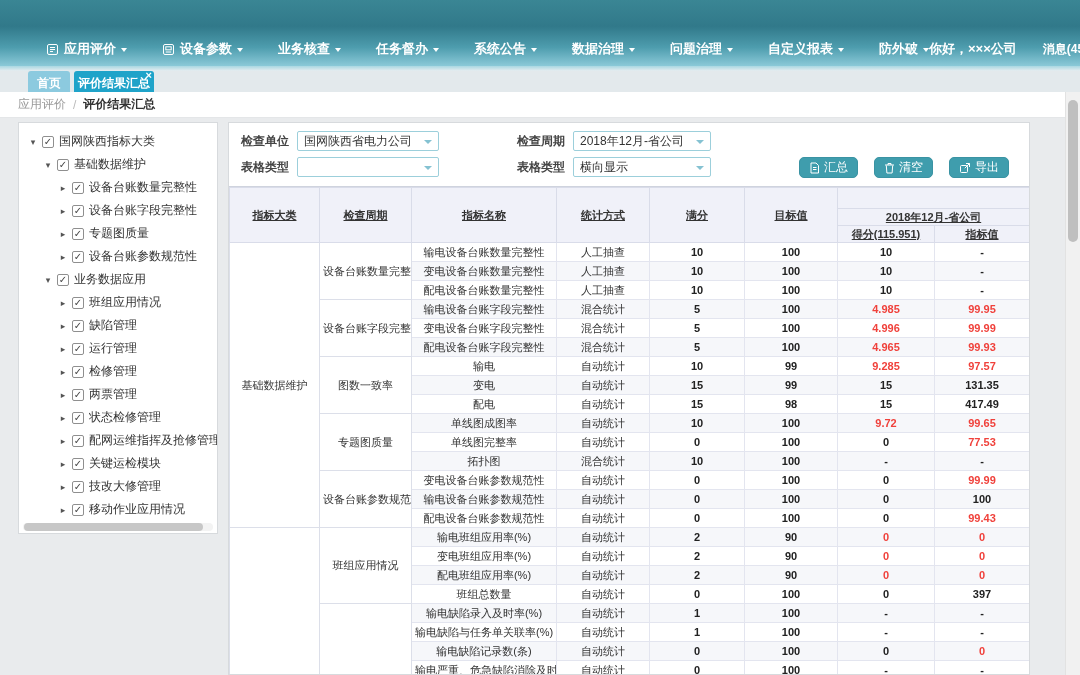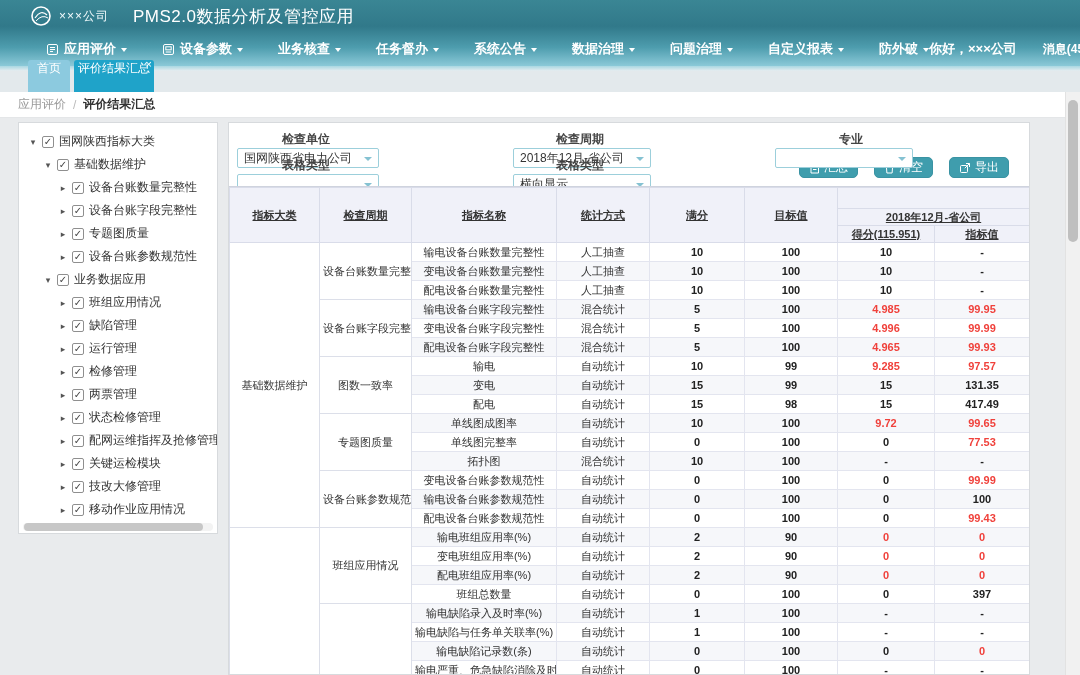--- a/index.html
+++ b/index.html
@@ -20,22 +20,22 @@
   .nav-items { display:flex; gap:35px; margin-left:46px; }
   .nav-item { display:flex; align-items:center; gap:5px; font-size:13px; font-weight:bold; cursor:pointer; white-space:nowrap; }
   .ncaret { width:0; height:0; border-left:3.5px solid transparent; border-right:3.5px solid transparent; border-top:4px solid #fff; margin-top:2px; }
   .nav-ic { display:flex; align-items:center; }
   .nav-right { margin-left:auto; margin-right:48px; display:flex; gap:26px; align-items:center; font-size:12px; font-weight:bold; white-space:nowrap; }
   .nav-right .greet { font-size:13px; }
   .fade-strip { position:absolute; left:0; top:66px; width:1080px; height:5px;
     background:linear-gradient(180deg,#a9d7e2,#e6edf0); }
   
   .tabrow { position:absolute; left:0; top:71px; width:1080px; height:21px; background:#e3e9ec; }
-  .tab { position:absolute; bottom:0; height:32px; border-radius:3px 3px 0 0; color:#fff;
-    font-size:12px; font-weight:normal; display:flex; align-items:flex-start; justify-content:center; cursor:pointer; }
+  .tab { position:absolute; bottom:0; height:21px; border-radius:3px 3px 0 0; color:#fff;
+    font-size:12px; font-weight:bold; display:flex; align-items:flex-end; justify-content:center; cursor:pointer; }
   .tab[data-name="tab-home"] { left:28px; width:42px; background:#8ccadf; }
   .tab.active { left:74px; width:80px; background:#1fa3c9; }
   .tab-close { position:absolute; right:2px; top:-1px; font-size:11px; line-height:11px; color:#fff; cursor:pointer; }
   
   .breadcrumb-bar { position:absolute; left:0; top:92px; width:1080px; height:26px; background:#fff; display:flex; align-items:center; border-bottom:1px solid #e4e6e8; }
   .crumb-parent { margin-left:18px; color:#999; }
   .crumb-div { margin:0 7px; color:#bbb; }
   .crumb-cur { color:#333; font-weight:bold; }
   
   .tree-panel { position:absolute; left:18px; top:122px; width:200px; height:412px;
@@ -45,21 +45,21 @@
   .caret { width:12px; font-size:9px; color:#555; text-align:center; flex:none; }
   .cbx { width:12px; height:12px; border:1px solid #8f8f8f; border-radius:2px; background:#fff;
     font-size:10px; line-height:10px; text-align:center; color:#444; margin:0 5px 0 3px; flex:none; }
   .tlabel { overflow:hidden; }
   .tree-hscroll { position:absolute; left:4px; right:4px; bottom:2px; height:8px; background:#f3f3f3; border-radius:4px; }
   .tree-hthumb { position:absolute; left:1px; top:0; width:94%; height:8px; background:#c7c7c7; border-radius:4px; }
   
   .main-panel { position:absolute; left:228px; top:122px; width:802px; height:553px;
     background:#fff; border:1px solid #d7dadd; }
   .filters { position:absolute; left:0; top:0; right:0; height:62px; }
-  .field { position:absolute; display:flex; align-items:center;flex-direction:column; }
+  .field { position:absolute; display:flex; align-items:center; }
   .field.r1 { top:8px; } .field.r2 { top:34px; }
   .field.c1 { left:8px; } .field.c2 { left:284px; } .field.c3 { left:546px; }
   .flabel { font-weight:bold; color:#444; text-align:right; margin-right:8px; font-size:12px; white-space:nowrap; }
   .c1 .flabel, .c2 .flabel { width:52px; } .c3 .flabel { width:46px; }
   .select { position:relative; height:20px; background:#fff; border:1px solid #9ccfdb; border-radius:2px;
     display:flex; align-items:center; padding:0 18px 0 6px; cursor:pointer; }
   .c1 .select { width:142px; } .c2 .select, .c3 .select { width:138px; }
   .sel-val { font-size:12px; color:#333; white-space:nowrap; overflow:hidden; }
   .chev { position:absolute; right:6px; top:8px; width:0; height:0;
     border-left:4px solid transparent; border-right:4px solid transparent; border-top:4px solid #85c2d2; }
@@ -83,31 +83,20 @@
   .results td.num { font-weight:bold; color:#222; }
   .results td.red { color:#f0413b; }
   
   .v-scroll { position:absolute; right:0; top:92px; bottom:0; width:15px; background:#f1f1f1; border-left:1px solid #e2e2e2; }
   .v-thumb { position:absolute; left:2px; top:8px; width:10px; height:142px; background:#bfbfbf; border-radius:5px; }
 </style>
 </head>
 <body>
 
 <div class="header" data-name="app-header">
-  <div class="topbar" data-name="top-bar">
-    <span class="logo" data-name="company-logo-icon">
-      <svg width="22" height="22" viewBox="0 0 22 22">
-        <circle cx="11" cy="11" r="9" fill="none" stroke="#fff" stroke-width="1.6"></circle>
-        <path d="M5 13 Q11 4 17 10" fill="none" stroke="#fff" stroke-width="1.2"></path>
-        <path d="M6 16 Q12 9 18 13" fill="none" stroke="#fff" stroke-width="1"></path>
-      </svg>
-    </span>
-    <span class="company" data-name="company-name">×××公司</span>
-    <span class="app-title" data-name="app-title">PMS2.0数据分析及管控应用</span>
-  </div>
   <div class="navbar" data-name="main-nav">
     <div class="nav-items" data-name="nav-items">
         <div class="nav-item" data-name="nav-item-0">
           <span class="nav-ic" data-name="app-evaluation-icon">
             <svg width="13" height="13" viewBox="0 0 13 13">
               <rect x="1.5" y="1.5" width="10" height="10" rx="1.5" fill="none" stroke="#fff"></rect>
               <path d="M4 4.5h5M4 6.5h5M4 8.5h3" stroke="#fff" fill="none"></path>
             </svg>
           </span>
           <span data-name="nav-item-label">应用评价</span>
@@ -309,27 +298,20 @@
           <span class="chev" data-name="chevron-down-icon"></span>
         </div>
       </div>
       <div class="field r1 c2" data-name="filter-field-check-period">
         <label class="flabel" data-name="filter-label-check-period">检查周期</label>
         <div class="select" data-name="select-check-period">
           <span class="sel-val" data-name="select-value-check-period">2018年12月-省公司</span>
           <span class="chev" data-name="chevron-down-icon"></span>
         </div>
       </div>
-      <div class="field r1 c3" data-name="filter-field-specialty">
-        <label class="flabel" data-name="filter-label-specialty">专业</label>
-        <div class="select" data-name="select-specialty">
-          <span class="sel-val" data-name="select-value-specialty"></span>
-          <span class="chev" data-name="chevron-down-icon"></span>
-        </div>
-      </div>
       <div class="field r2 c1" data-name="filter-field-summary-type">
         <label class="flabel" data-name="filter-label-summary-type">表格类型</label>
         <div class="select" data-name="select-summary-type">
           <span class="sel-val" data-name="select-value-summary-type"></span>
           <span class="chev" data-name="chevron-down-icon"></span>
         </div>
       </div>
       <div class="field r2 c2" data-name="filter-field-table-type">
         <label class="flabel" data-name="filter-label-table-type">表格类型</label>
         <div class="select" data-name="select-table-type">

